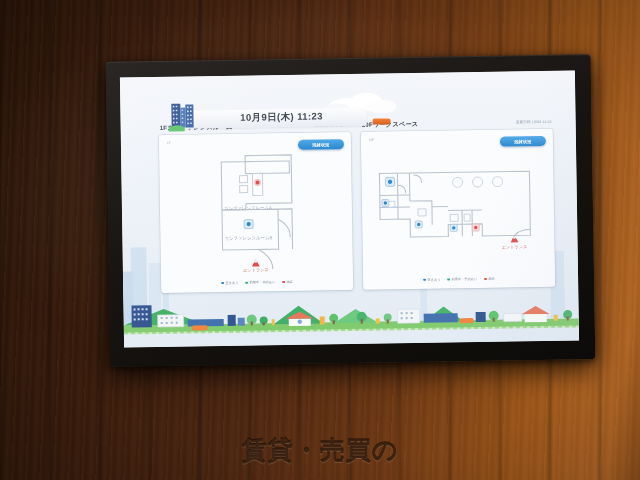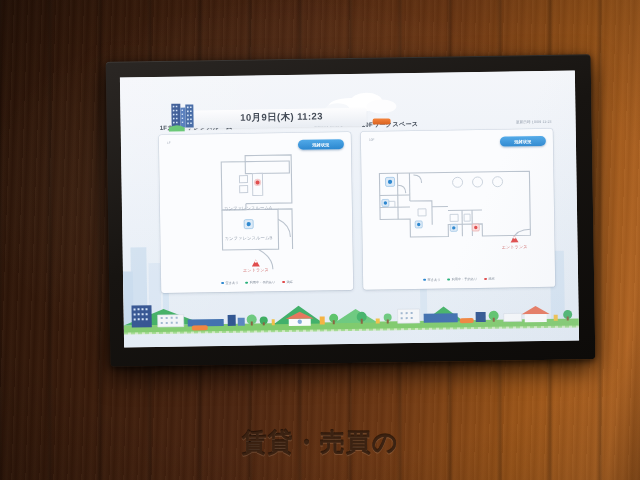--- a/index.html
+++ b/index.html
@@ -82,21 +82,21 @@
   .lg{display:flex;align-items:center;gap:1.5px;font-size:3.2px;color:#7c8796;}
   .dot{width:2.6px;height:2.6px;border-radius:50%;display:inline-block;}
 
   
   #town{position:absolute;left:0;right:0;bottom:14px;height:34px;z-index:7;}
   #ground{position:absolute;left:0;right:0;bottom:13px;height:2px;z-index:8;
       background:repeating-linear-gradient(90deg,#9fd98a 0 4px, #cfe9bf 4px 7px);opacity:.9;}
 
   
   #sign{position:absolute;left:0;right:0;bottom:6px;height:48px;z-index:50;
-        display:flex;align-items:flex-start;justify-content:center;gap:19px;
+        display:flex;align-items:center;justify-content:center;gap:19px;
         font-family:Liberation Sans, sans-serif;}
   .signtxt{font-size:25px;font-weight:700;letter-spacing:1px;
         color:rgba(58,33,16,0.92);
         text-shadow:0 1px 0 rgba(255,225,190,0.16), 0 -1px 0 rgba(0,0,0,0.5);}
   .signbig{font-size:31px;font-weight:800;letter-spacing:0px;
         color:rgba(66,38,18,0.95);
         text-shadow:0 1px 0 rgba(255,230,195,0.20), 0 -1px 1px rgba(0,0,0,0.55);}
 </style>
 </head>
 <body>

